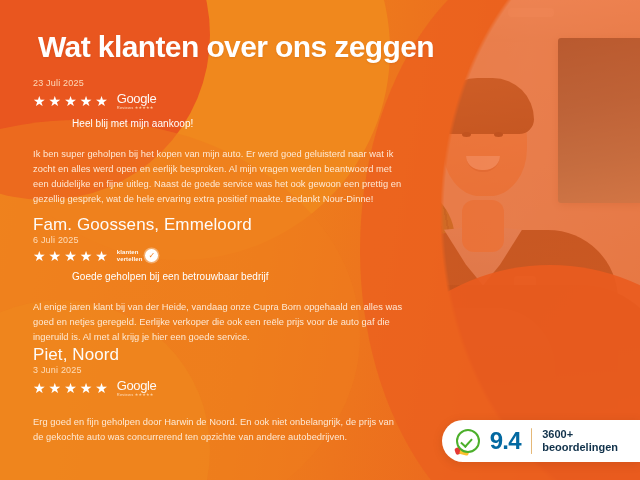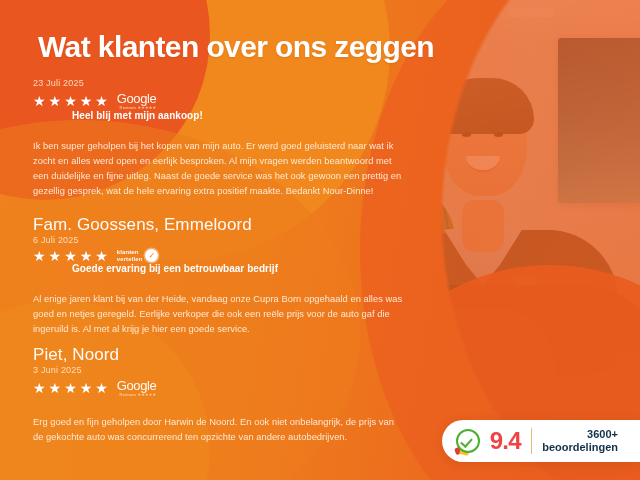--- a/index.html
+++ b/index.html
@@ -174,38 +174,38 @@
     letter-spacing:.1px;opacity:.97;
   }
   .rev-date{
     color:#ffe3c4;font-size:9px;margin-top:0;opacity:.92;letter-spacing:.2px;
   }
   .rev-meta{display:flex;align-items:center;gap:9px;margin-top:4px;}
   .stars{display:flex;gap:3px;line-height:1;}
   .star{color:#ffffff;font-size:14px;line-height:1;}
 
   
-  .g-badge{display:flex;flex-direction:column;align-items:flex-end;line-height:1;}
+  .g-badge{display:flex;flex-direction:column;align-items:flex-start;line-height:1;}
   .g-word{font-size:13px;font-weight:normal;letter-spacing:-.4px;color:#fff;opacity:.95;}
   .g-sub{font-size:4px;color:#ffe6cd;letter-spacing:.2px;margin-top:1px;opacity:.9;}
   .g-sub .gs{color:#ffd9ad;}
 
   
   .kv-badge{display:flex;align-items:center;gap:3px;}
   .kv-text{display:flex;flex-direction:column;line-height:1.05;}
   .kv-l1,.kv-l2{font-size:6px;font-weight:bold;color:#ffffff;letter-spacing:.1px;opacity:.95;}
   .kv-circle{
     width:13px;height:13px;border-radius:50%;background:#ffffff;
     display:flex;align-items:center;justify-content:center;
     box-shadow:0 0 0 1.5px rgba(255,255,255,.35);
   }
   .kv-check{color:#F07C1B;font-size:8px;font-weight:bold;line-height:1;}
 
   .rev-title{
-    color:#ffffff;font-size:10px;font-weight:bold;letter-spacing:.05px;padding-left:39px;
+    color:#ffffff;font-size:10px;font-weight:normal;margin-top:8px;letter-spacing:.05px;padding-left:39px;
   }
   .rev-body{
     color:#fff1e2;font-size:9.3px;line-height:1.62;margin-top:18px;
     letter-spacing:.05px;opacity:.93;
   }
 
   
   .score-pill{
     position:absolute;right:0;bottom:18px;
     height:42px;background:#ffffff;border-radius:21px 0 0 21px;
@@ -230,25 +230,25 @@
   }
   .score-shield .flag-r{
     position:absolute;left:-1px;bottom:-1px;width:9px;height:7px;
     background:#E53935;border-radius:2px 0 2px 2px;transform:rotate(-18deg);
   }
   .score-shield .flag-y{
     position:absolute;left:4px;bottom:-2px;width:9px;height:7px;
     background:#FBC02D;border-radius:2px 2px 2px 0;transform:rotate(14deg);
   }
   .score-num{
-    color:#ef4444;font-size:24px;font-weight:bold;letter-spacing:-.8px;line-height:1;
+    color:#0369a1;font-size:24px;font-weight:bold;letter-spacing:-.8px;line-height:1;
   }
   .score-div{width:1.5px;height:26px;background:#E5B878;border-radius:1px;}
   .score-txt{display:flex;flex-direction:column;line-height:1.18;}
-  .score-count{color:#10314A;font-size:11px;font-weight:bold;text-align:right;}
+  .score-count{color:#10314A;font-size:11px;font-weight:bold;}
   .score-label{color:#10314A;font-size:11px;font-weight:bold;}
 </style>
 </head>
 <body>
 
 <div class="banner">
 
   <div class="blob blob-tl2"></div>
   <div class="blob blob-tl"></div>
   <div class="blob blob-mid"></div>
@@ -333,21 +333,21 @@
         <div class="kv-badge">
           <div class="kv-text">
             <span class="kv-l1">klanten</span>
             <span class="kv-l2">vertellen</span>
           </div>
           <div class="kv-circle">
             <span class="kv-check">✓</span>
           </div>
         </div>
       </div>
-      <div class="rev-title">Goede ervaring bij een betrouwbaar bedrijf</div>
+      <div class="rev-title">Goede geholpen bij een betrouwbaar bedrijf</div>
       <div class="rev-body">Al enige jaren klant bij van der Heide, vandaag onze Cupra Born opgehaald en alles was goed en netjes geregeld. Eerlijke verkoper die ook een reële prijs voor de auto gaf die ingeruild is. Al met al krijg je hier een goede service.</div>
     </div>
 
     <div class="review rev3">
       <div class="rev-name">Piet, Noord</div>
       <div class="rev-date">3 Juni 2025</div>
       <div class="rev-meta">
         <div class="stars">
           <span class="star">★</span>
           <span class="star">★</span>

